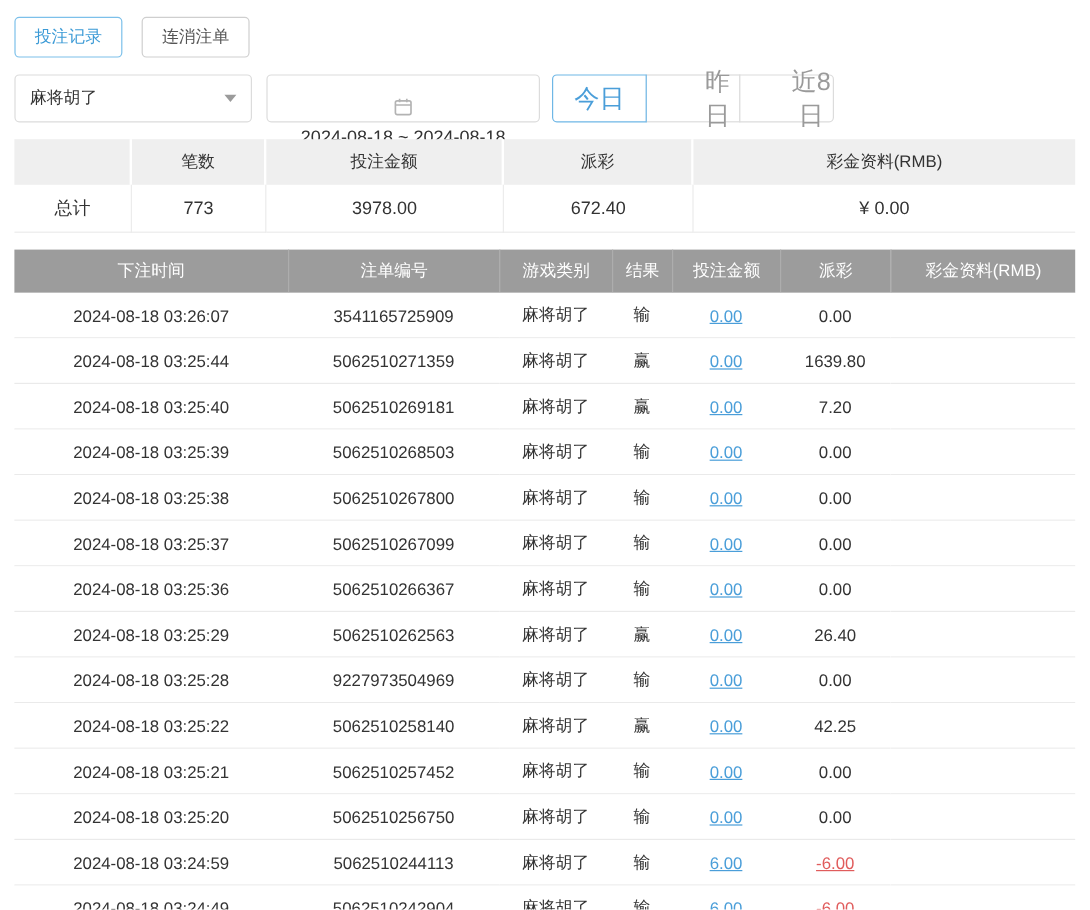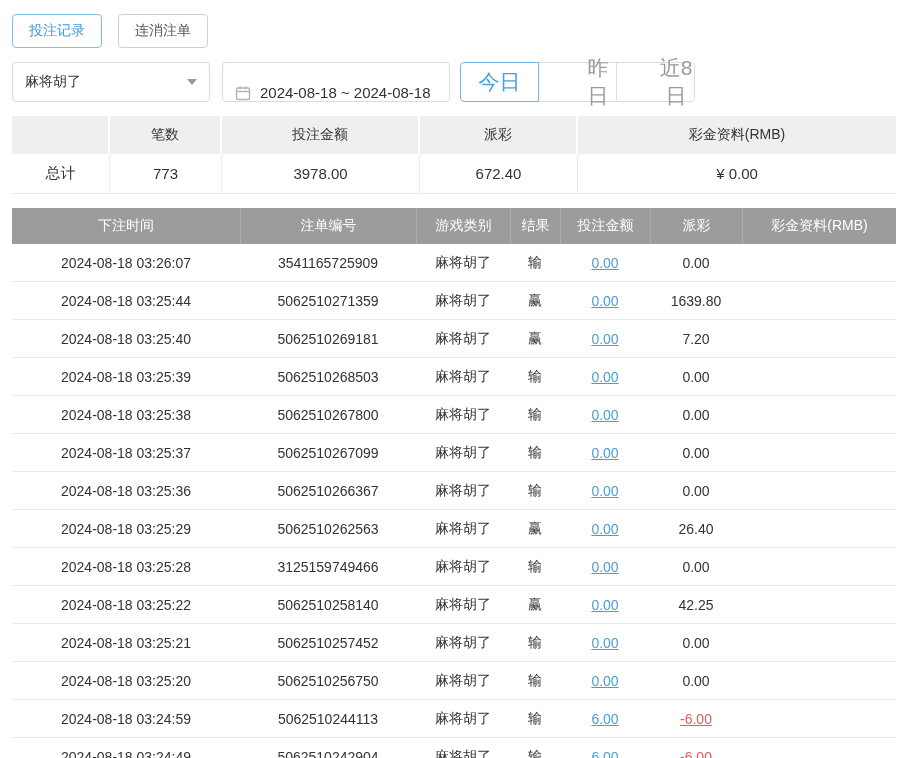--- a/index.html
+++ b/index.html
@@ -12,21 +12,21 @@
   .tab { height:34px; padding:0 16px; border:1px solid #cfcfcf; border-radius:4px; background:#fff;
          font-size:14px; color:#555; display:flex; align-items:center; cursor:pointer; font-family:inherit; }
   .tab.active { border-color:#7cc0ea; color:#3b9ad6; }
 
   
   .filter-row { display:flex; align-items:center; margin-top:14px; }
   .select { width:198px; height:40px; border:1px solid #dcdcdc; border-radius:4px; display:flex;
             align-items:center; justify-content:space-between; padding:0 12px; cursor:pointer; background:#fff; }
   .caret { width:0; height:0; border-left:5px solid transparent; border-right:5px solid transparent; border-top:6px solid #9b9b9b; }
   .datebox { margin-left:12px; width:228px; height:40px; border:1px solid #dcdcdc; border-radius:4px;
-             display:flex; align-items:flex-end; gap:9px; padding:0 12px; cursor:pointer; background:#fff; font-size:15px; }
+             display:flex; align-items:center; gap:9px; padding:18px 12px; cursor:pointer; background:#fff; font-size:15px;flex-direction:column; }
   .btn-group { display:flex; margin-left:10px; }
   .qbtn { height:40px; width:79px; border:1px solid #dcdcdc; background:#fff; color:#9a9a9a; font-size:21px;
           display:flex; align-items:center; justify-content:center; cursor:pointer; font-family:inherit; }
   .qbtn + .qbtn { margin-left:-1px;padding-left:41px; }
   .qbtn.first { border-radius:4px 0 0 4px; }
   .qbtn.last  { border-radius:0 4px 4px 0; }
   .qbtn.active { border-color:#6fb7e6; color:#4a9ed9; position:relative; z-index:1; }
   .search-btn { margin-left:10px; width:78px; height:40px; background:#58a9dd; border:none; border-radius:4px;
                 color:#fff; font-size:15px; display:flex; align-items:center; justify-content:center; cursor:pointer; font-family:inherit; }
 
@@ -203,21 +203,21 @@
     <div>赢</div>
     <div>
             <a>0.00</a>
           </div>
     <div>26.40</div>
     <div></div>
   </div>
 
   <div class="trow">
     <div>2024-08-18 03:25:28</div>
-    <div>3125159749466</div>
+    <div>9227973504969</div>
     <div>麻将胡了</div>
     <div>输</div>
     <div>
             <a>0.00</a>
           </div>
     <div>0.00</div>
     <div></div>
   </div>
 
   <div class="trow">

